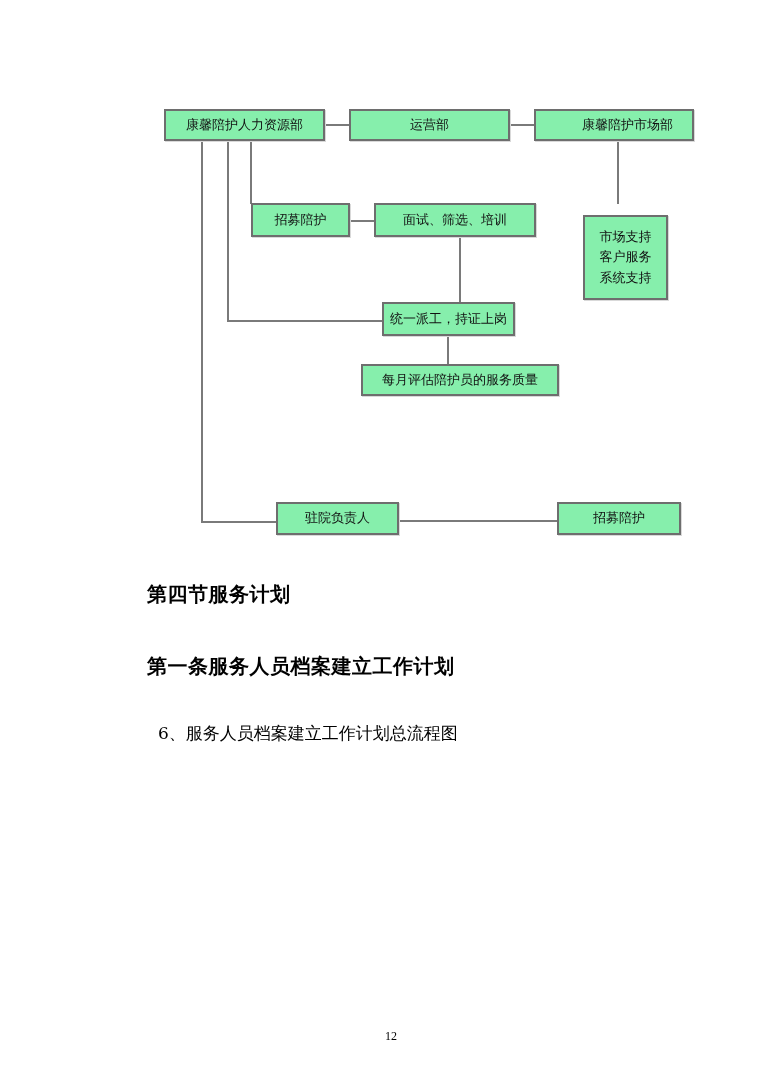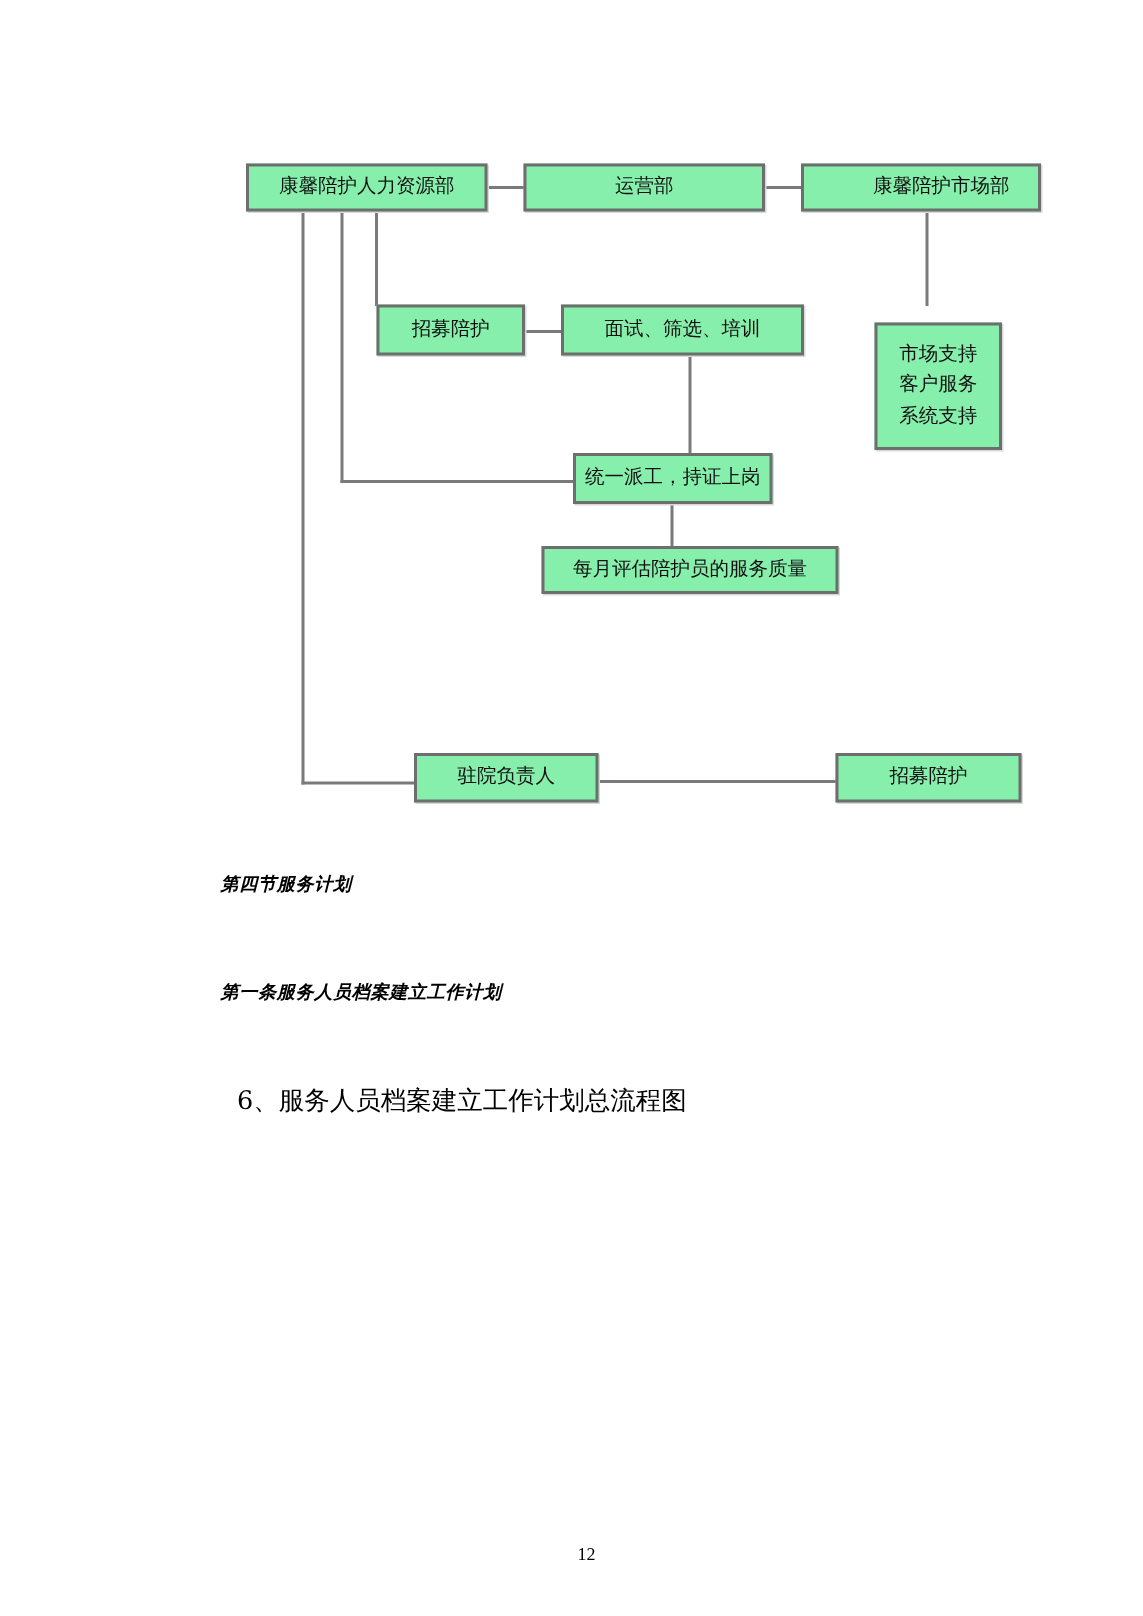--- a/index.html
+++ b/index.html
@@ -5,21 +5,21 @@
     html, body { margin: 0; padding: 0; background: #ffffff; }
     body { width: 762px; height: 1077px; position: relative; overflow: hidden;
            font-family: "DejaVu Sans", sans-serif; color: #000; }
     .box { position: absolute; box-sizing: border-box; border: 2px solid #6e6e6e;
            background: #86efac; display: flex; align-items: center; justify-content: center;
            font-size: 13px; color: #111; box-shadow: 1px 1px 0 #d9d9d9; text-align: center; line-height: 1.55; }
     .multi { flex-direction: column; margin-top: 12px; }
     .ln { position: absolute; background: #7a7a7a; }
     .h { height: 2px; }
     .v { width: 2px; }
-    .heading { position: absolute; font-family: "DejaVu Serif", serif; font-weight: bold; font-size: 12px; letter-spacing: 0.5px; font-style: italic; }
+    .heading { position: absolute; font-family: "DejaVu Serif", serif; font-weight: bold; font-size: 20px; letter-spacing: 0.5px; }
     .para { position: absolute; font-family: "DejaVu Serif", serif; font-size: 17px; }
     .pagenum { position: absolute; font-family: "Liberation Serif", serif; font-size: 12px; }
   </style>
 </head>
 <body>
 
 <div class="ln h" style="left:324px; top:124px; width:26px;"></div>
 <div class="ln h" style="left:509px; top:124px; width:26px;"></div>
 <div class="ln v" style="left:617px; top:140px; height:64px;"></div>
 

